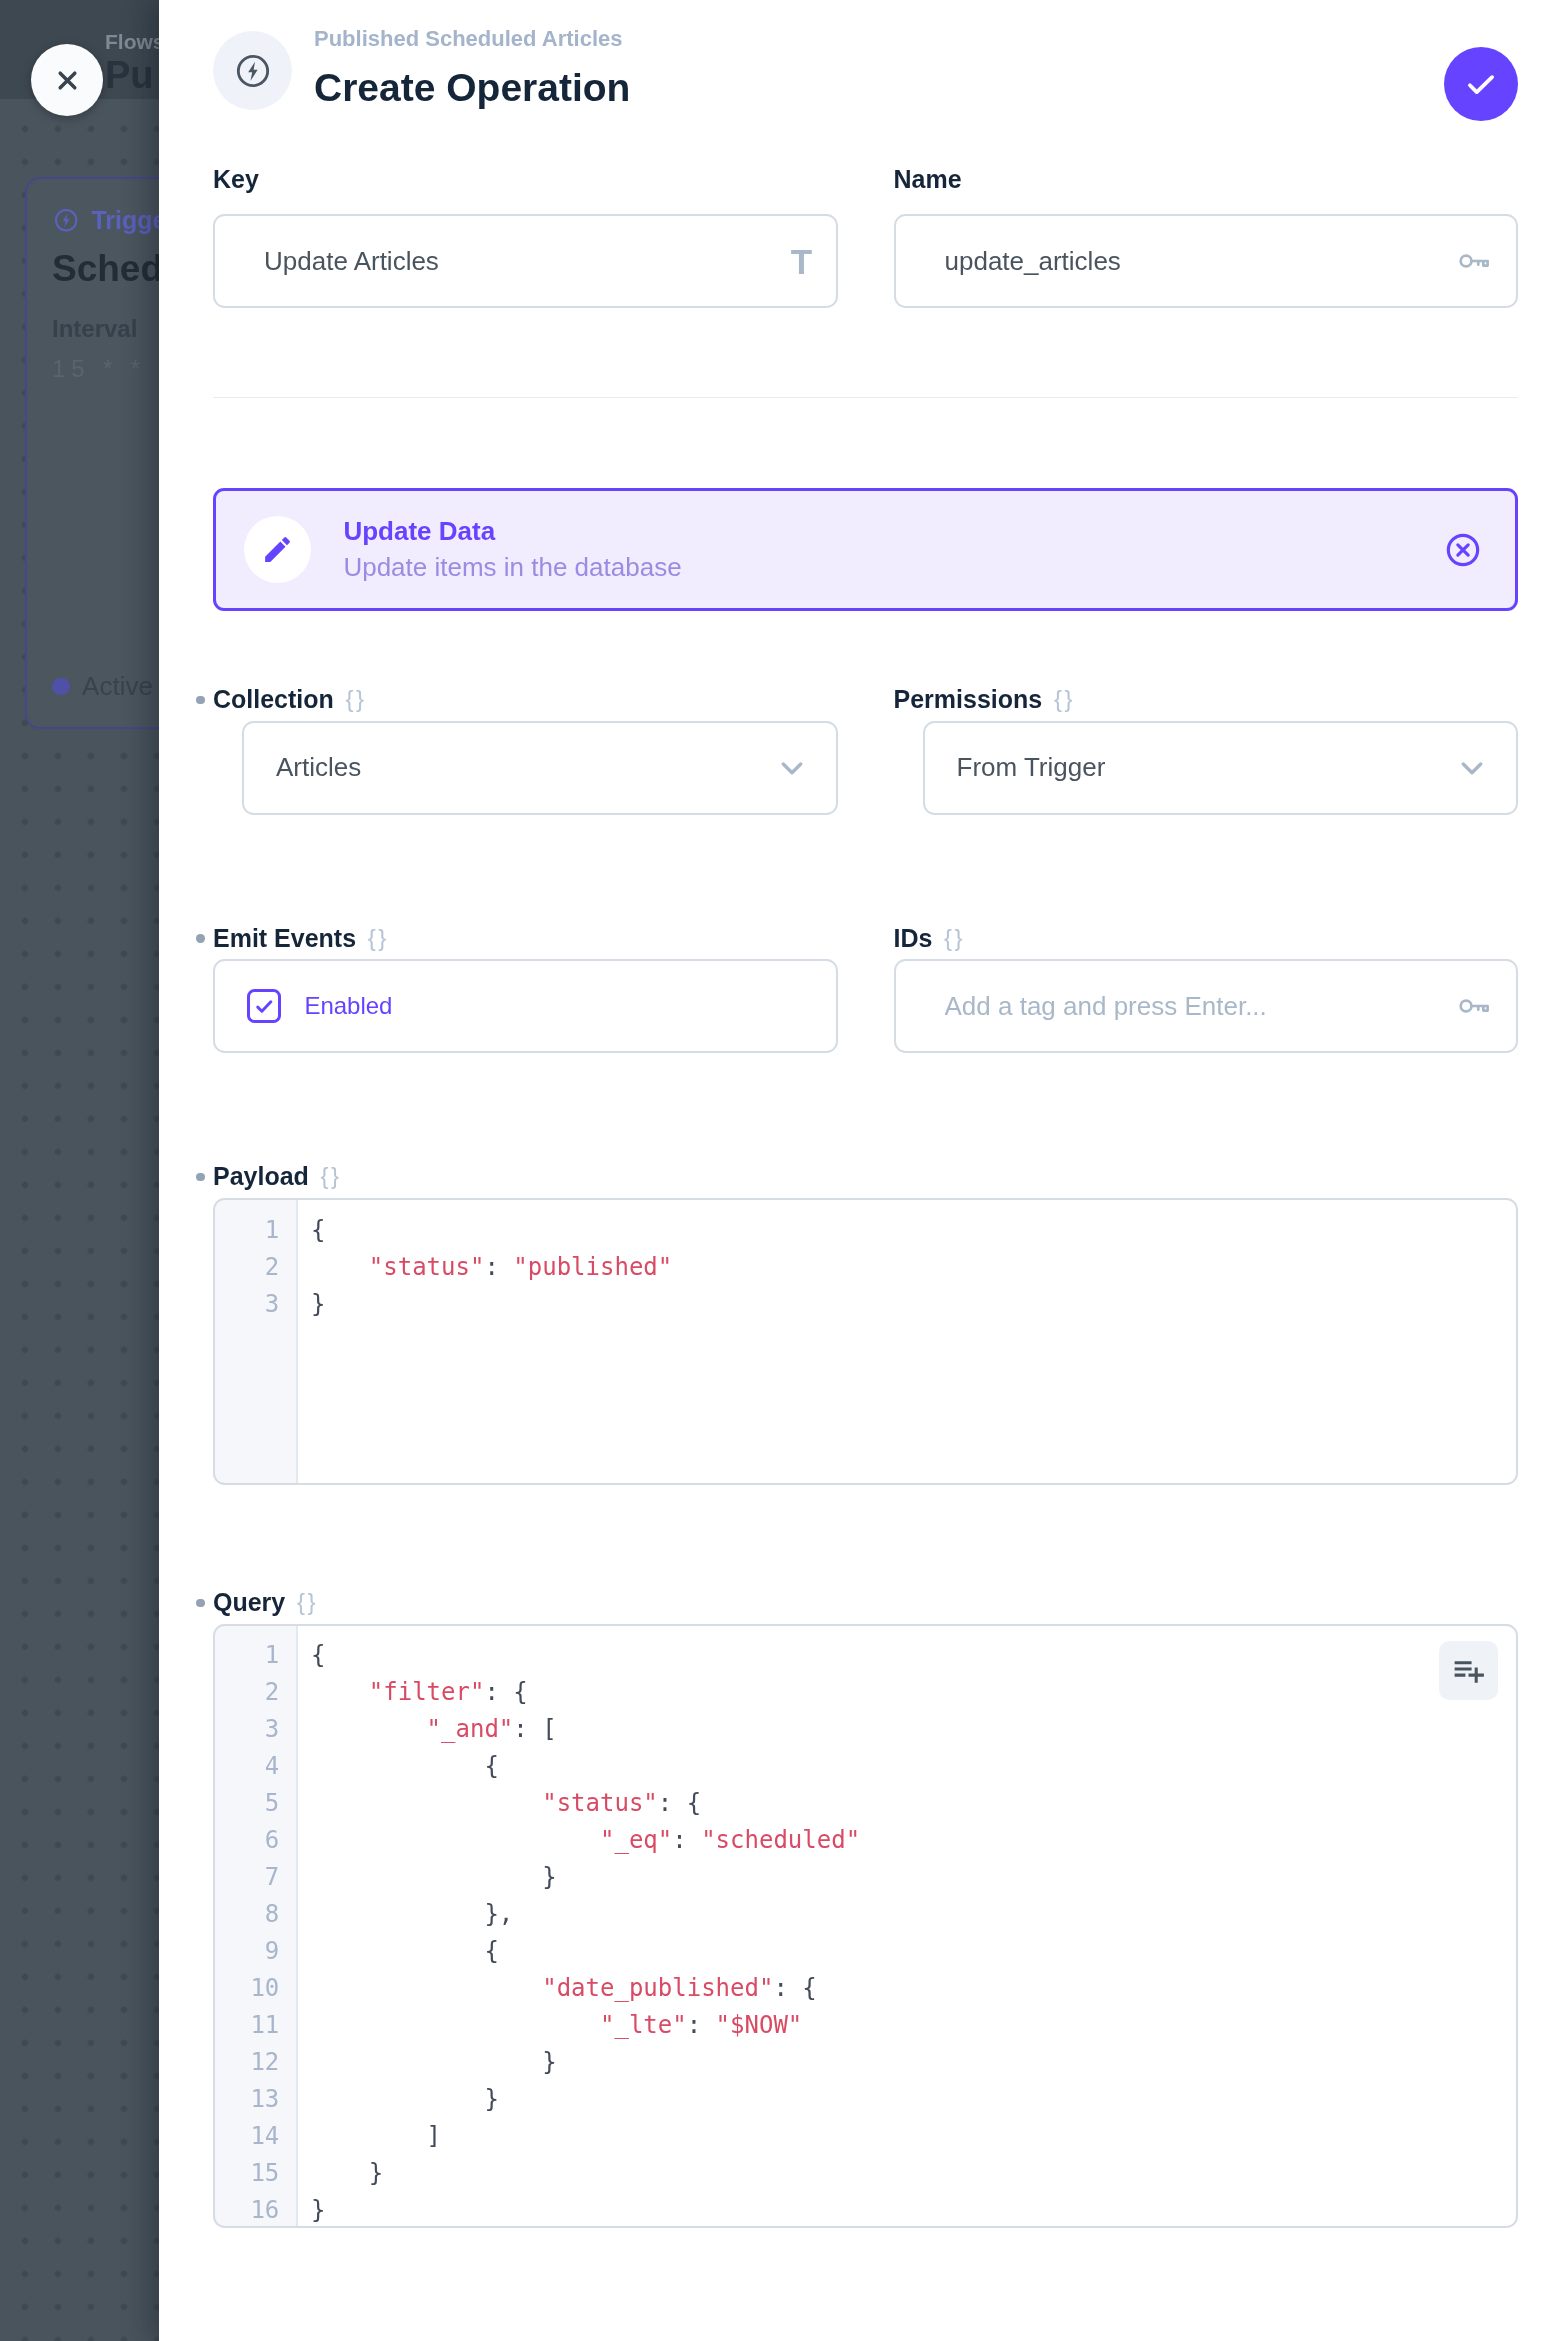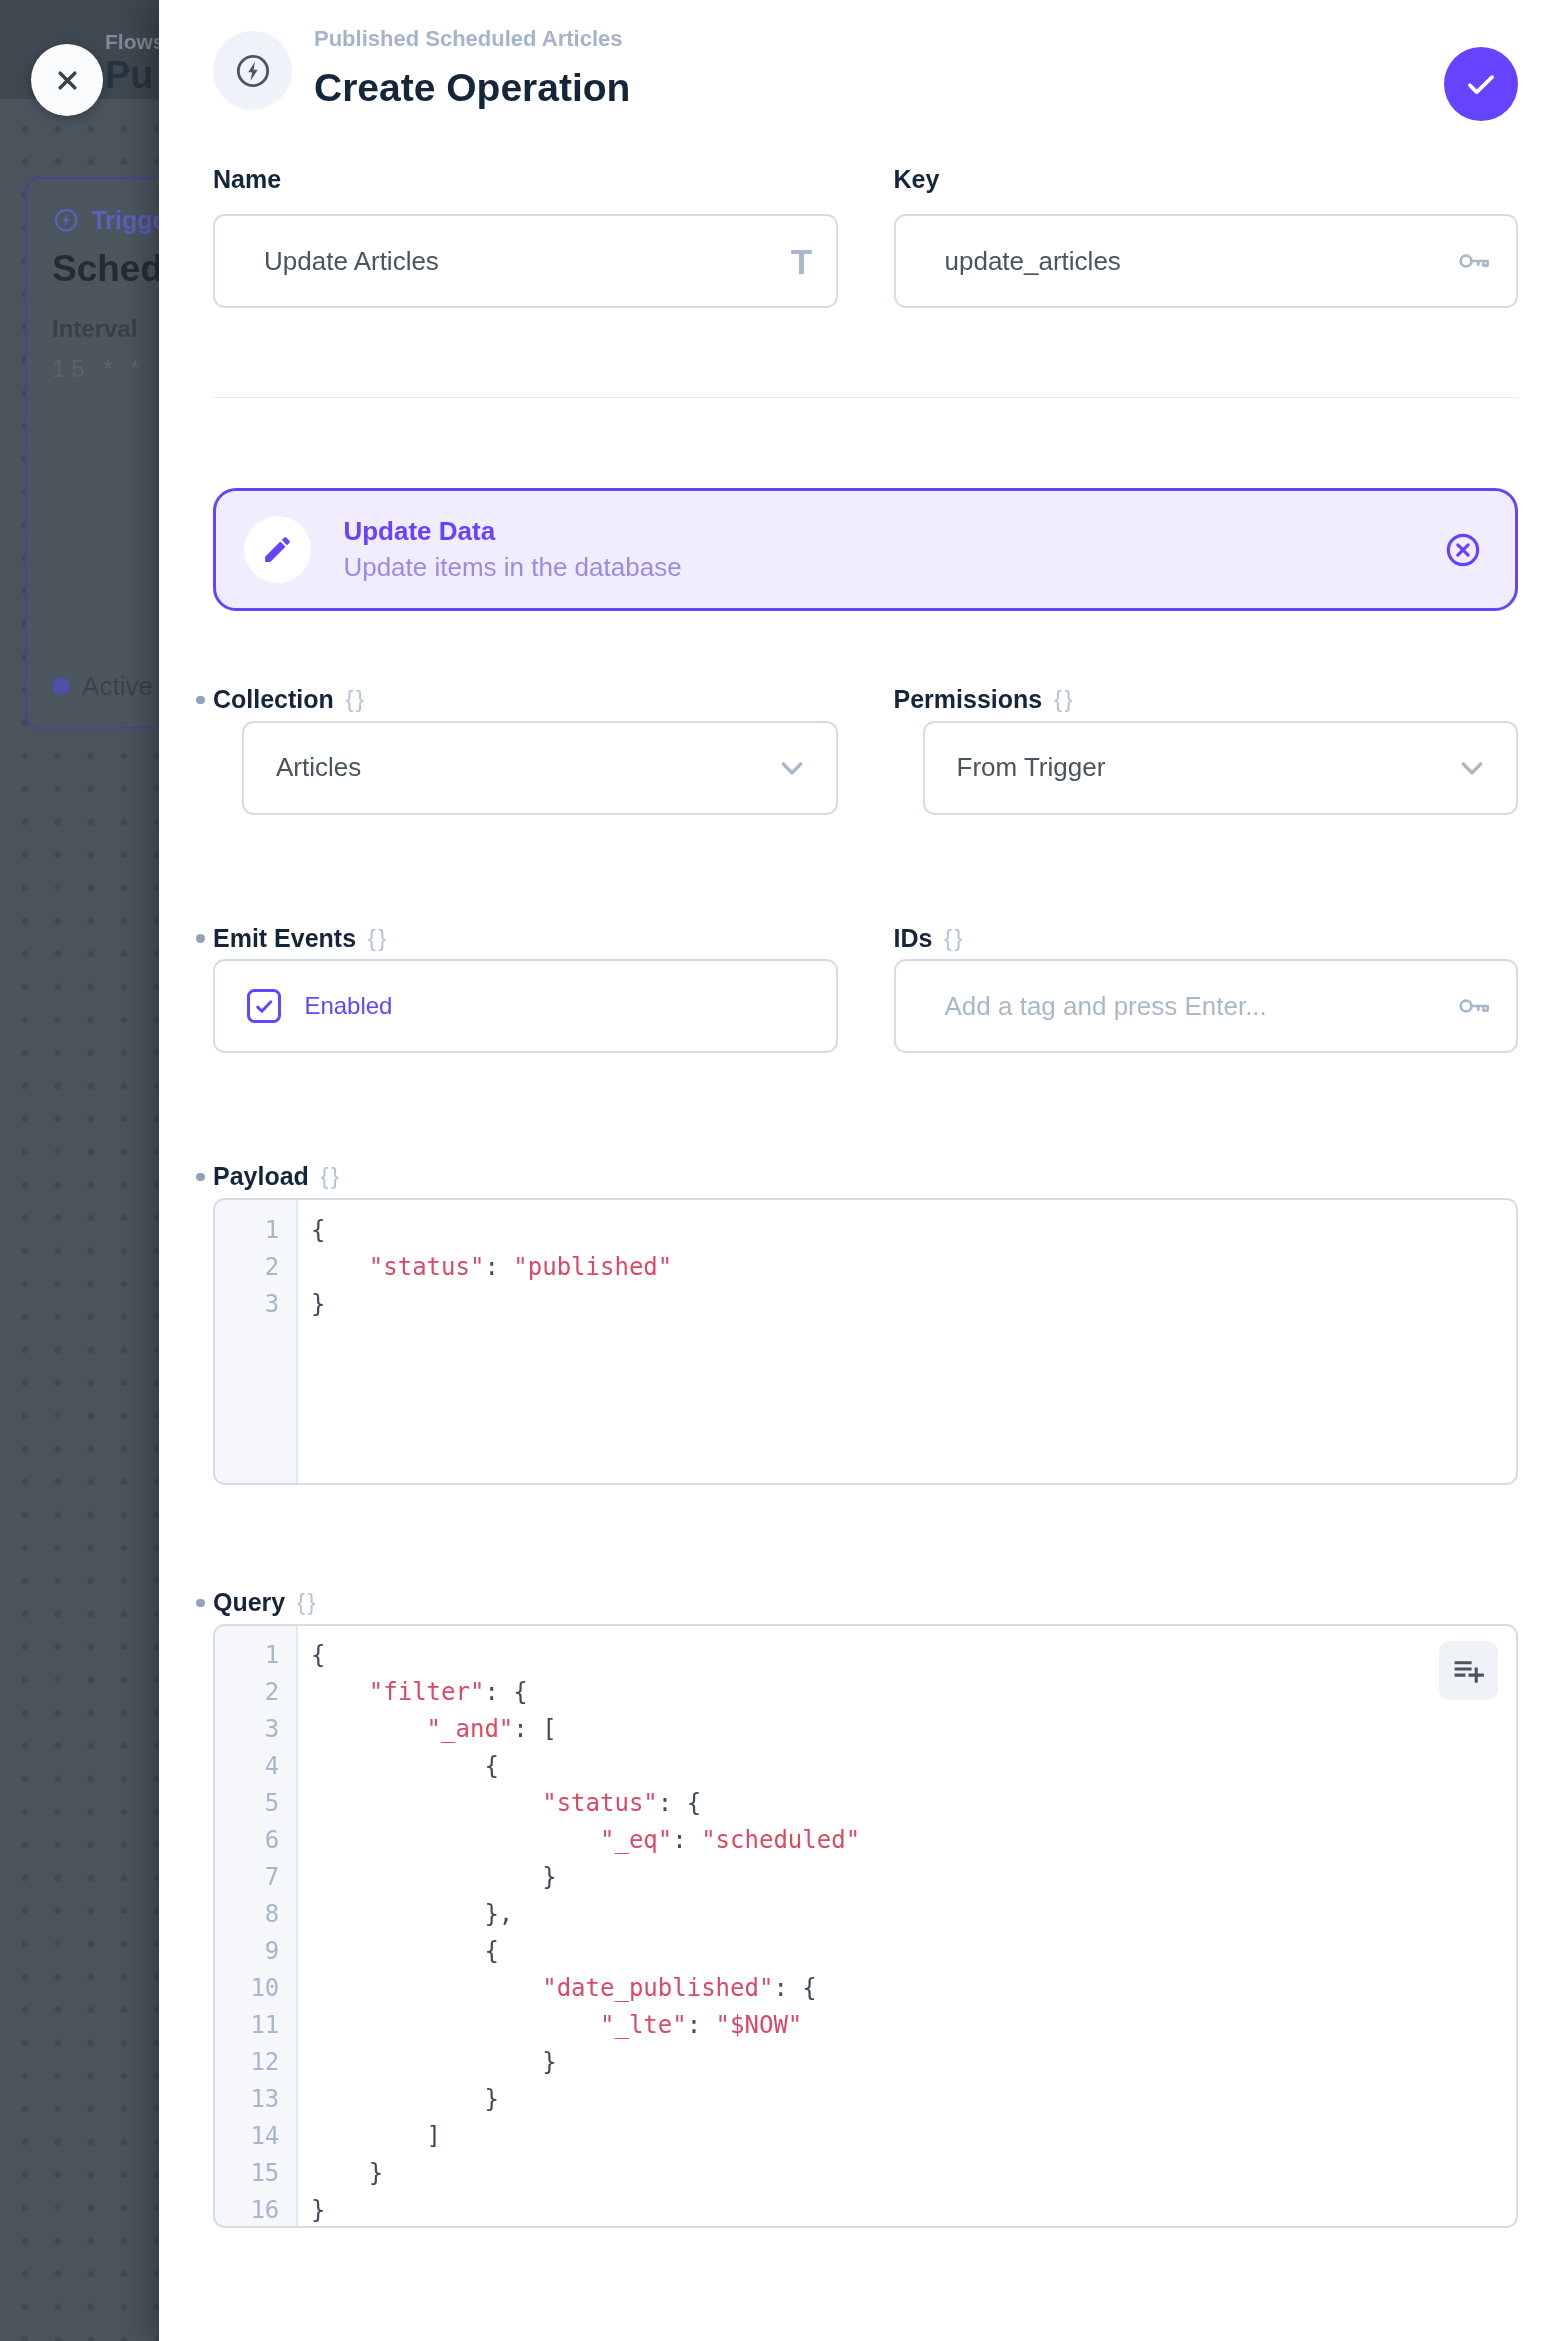--- a/index.html
+++ b/index.html
@@ -52,21 +52,21 @@
     display:flex;align-items:flex-end;position:relative;padding:0 80px 0 17px;}
   .field input{border:none;outline:none;background:transparent;width:100%;height:100%;
     font-family:"Liberation Sans",sans-serif;font-size:26px;color:#49545F;padding:0 0 0 32px;}
   .field input::placeholder{color:#A9B8C9;opacity:1;}
   .field-icon{position:absolute;right:23.4px;top:50%;transform:translateY(-50%);color:#A9B8C9;display:flex;align-items:center;}
   .t-glyph{font-size:35px;font-weight:600;color:#A9B8C9;line-height:1;}
   .field-icon svg{width:38px;height:38px;}
 
   .divider{margin-top:89px;border-top:1.7px solid #E6EBF0;height:0;}
 
-  .op-panel{margin-top:90px;height:123px;box-sizing:border-box;border:3.3px solid #6644FF;border-radius:23px;
+  .op-panel{margin-top:90px;height:123px;box-sizing:border-box;border:3.3px solid #6644FF;border-radius:11px;
     background:#F1ECFE;display:flex;align-items:center;padding:0 32px 0 28.4px;justify-content:space-between;}
   .op-icon{width:67px;height:67px;border-radius:50%;background:#ffffff;display:flex;align-items:center;justify-content:center;flex:0 0 auto;}
   .op-icon svg{width:33px;height:33px;fill:#6644FF;}
   .op-text{margin-left:32px;}
   .op-title{font-size:26px;font-weight:700;color:#6644FF;}
   .op-sub{font-size:26px;color:#9C8BE2;margin-top:4.2px;}
   .op-close{margin-left:auto;display:flex;align-items:center;cursor:pointer;}
   .op-close svg{width:40px;height:40px;color:#6644FF;}
 
   .mt-labels2{margin-top:73px;}
@@ -154,24 +154,24 @@
     </div>
     <div class="save-btn">
       <svg viewBox="0 0 24 24" fill="none">
         <path d="M5 12.8l4.3 4.3L19 7.7" stroke="#ffffff" stroke-width="2.4" stroke-linecap="round" stroke-linejoin="round"></path>
       </svg>
     </div>
   </div>
 
   <div class="grid" style="margin-top:54px;">
     <div class="lbl">
+      <span>Key</span>
+    </div>
+    <div class="lbl">
       <span>Name</span>
-    </div>
-    <div class="lbl">
-      <span>Key</span>
     </div>
   </div>
   <div class="grid" style="margin-top:20px;">
     <div class="field">
       <input type="text" value="Update Articles" style="">
       <span class="field-icon">
         <span class="t-glyph">T</span>
       </span>
     </div>
     <div class="field">

